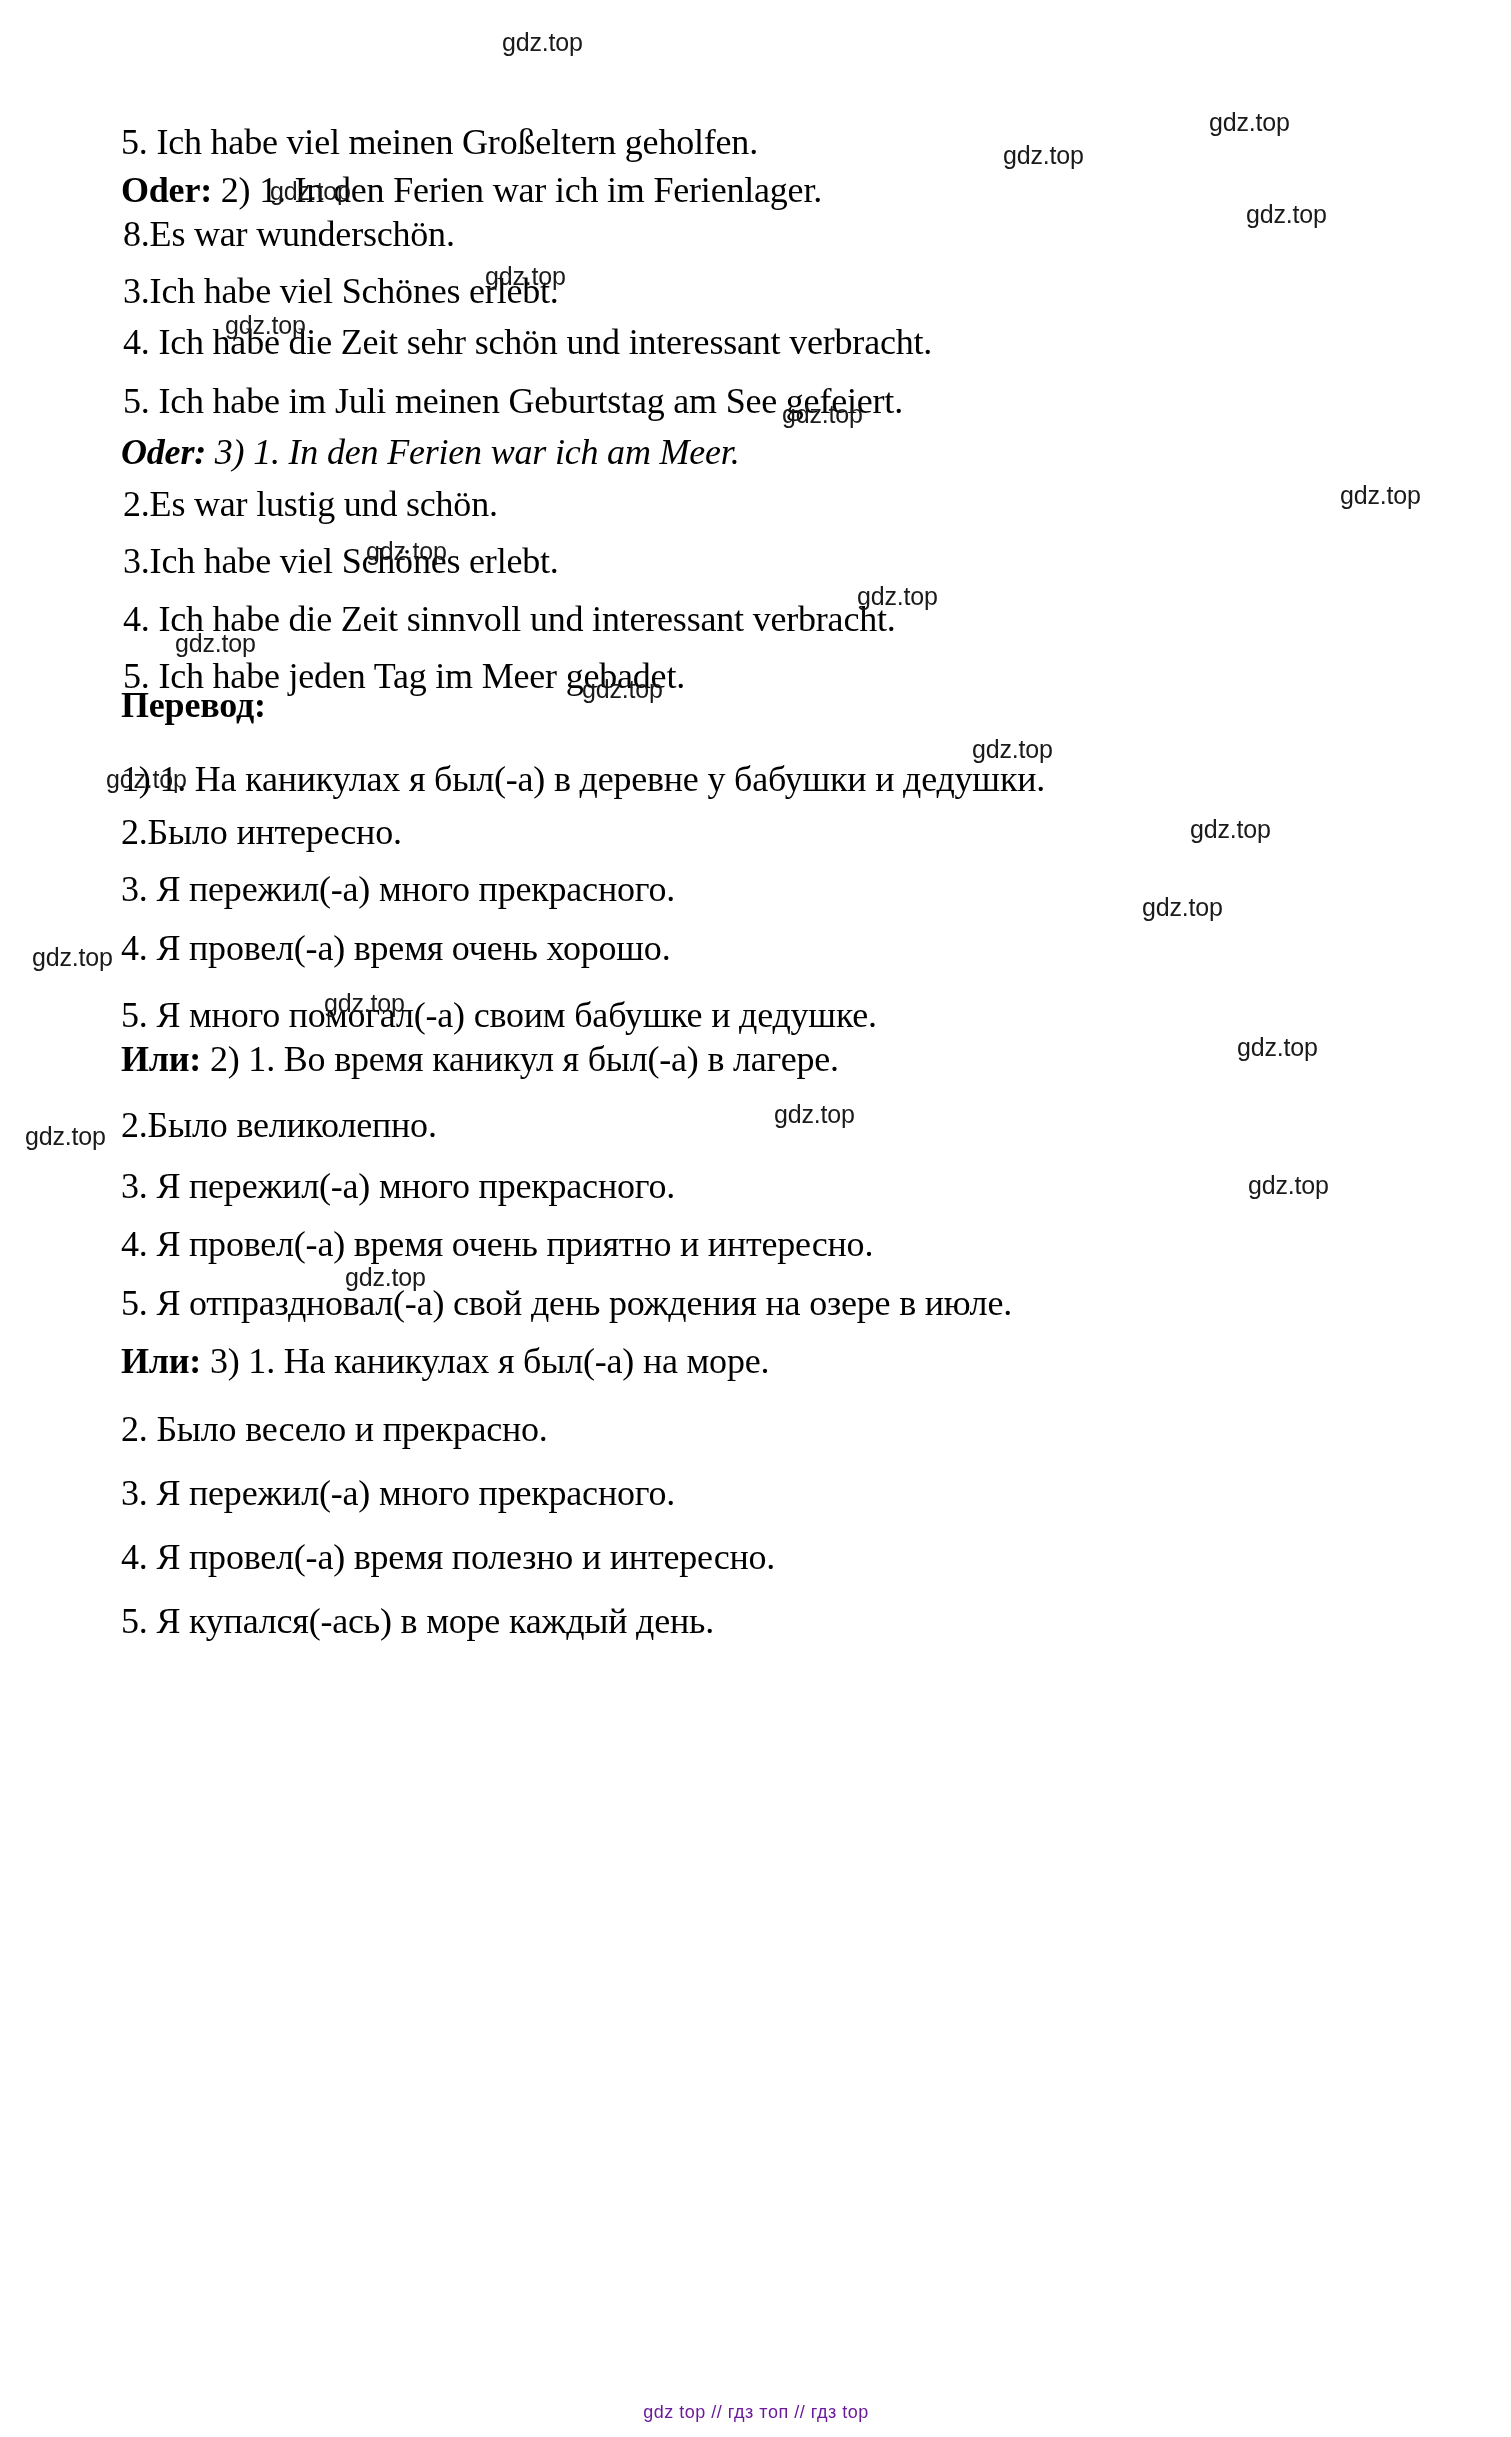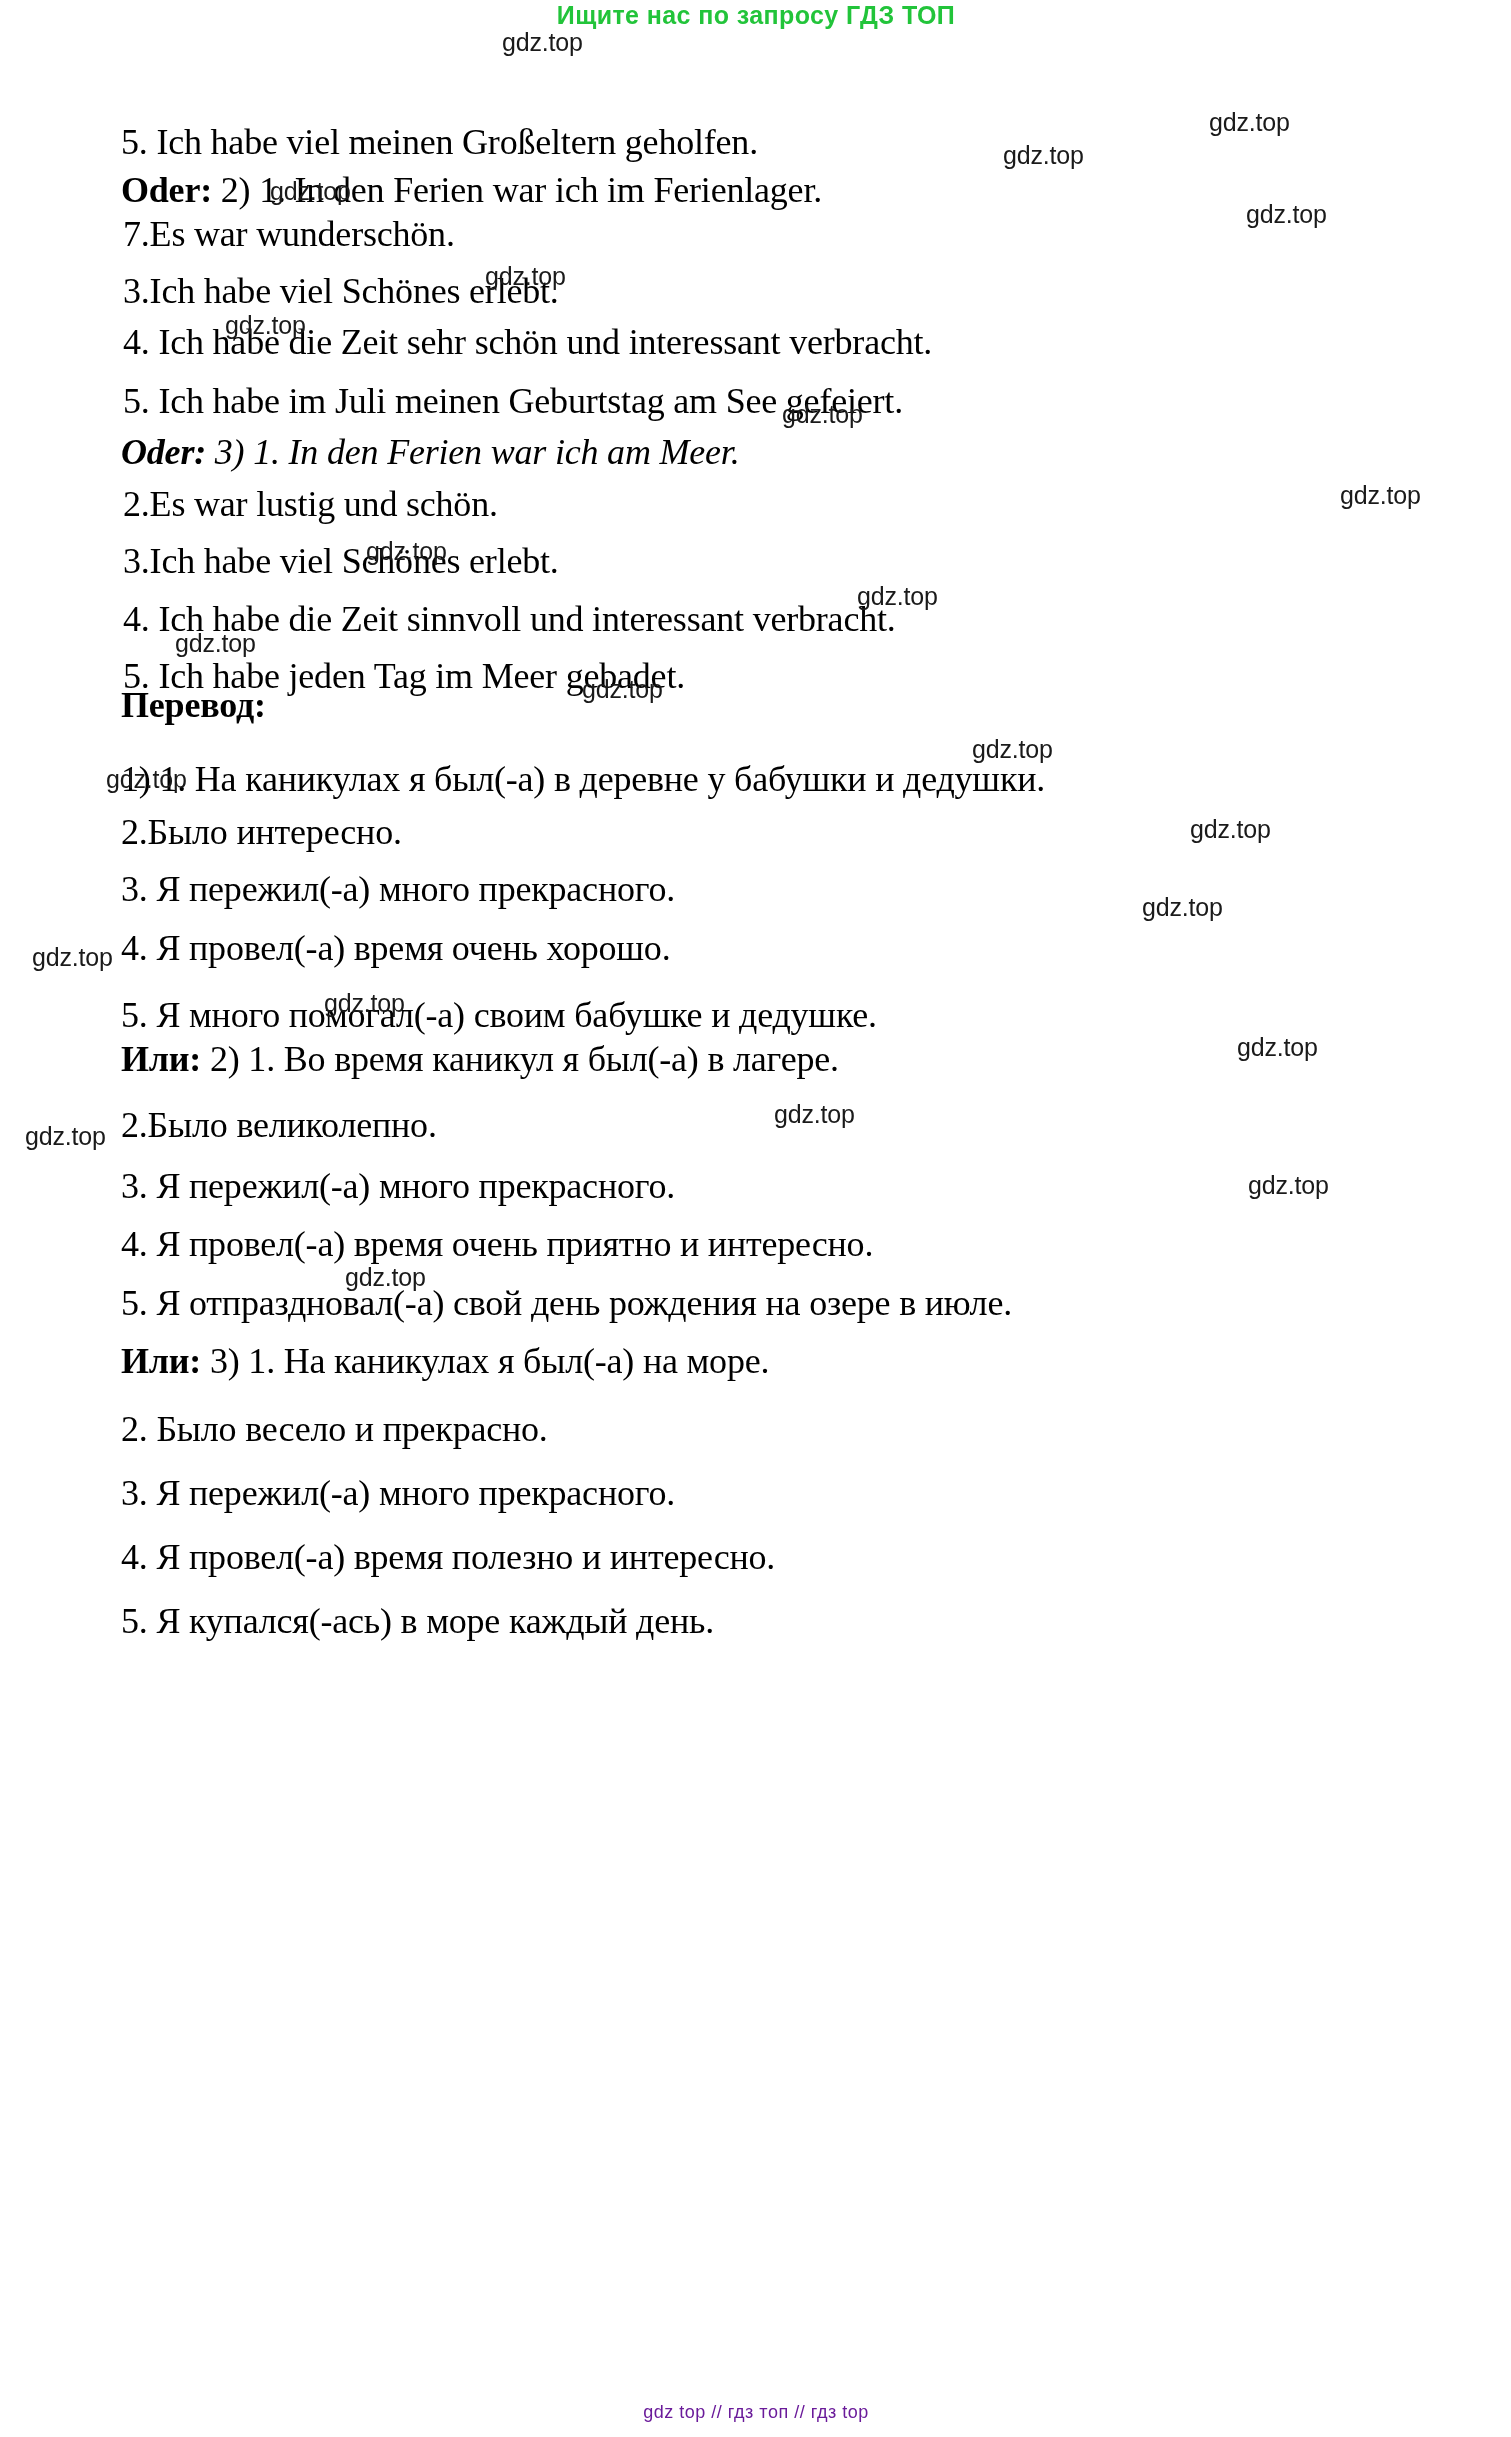--- a/index.html
+++ b/index.html
@@ -69,26 +69,25 @@
     font-weight: 400;
     color: #1a1a1a;
     letter-spacing: -0.2px;
   }
 </style>
 </head>
 <body>
 
 <div id="page" style="width: 1512px; height: 2438px; background: rgb(255, 255, 255);">
 
-  <div id="promo-header" style="color: rgb(34, 196, 58);">Ищите нас по запросу ГДЗ ТОП</div>
 
   <div id="lines-layer">
       <div class="line" style="left: 121px; top: 123px;"><span>5. Ich habe viel meinen Großeltern geholfen.</span></div>
       <div class="line" style="left: 121px; top: 171px;"><span class="lead">Oder:</span> <span>2) 1. In den Ferien war ich im Ferienlager.</span></div>
-      <div class="line" style="left: 123px; top: 215px;"><span>7.Es war wunderschön.</span></div>
+      <div class="line" style="left: 123px; top: 215px;"><span>8.Es war wunderschön.</span></div>
       <div class="line" style="left: 123px; top: 272px;"><span>3.Ich habe viel Schönes erlebt.</span></div>
       <div class="line" style="left: 123px; top: 323px;"><span>4. Ich habe die Zeit sehr schön und interessant verbracht.</span></div>
       <div class="line" style="left: 123px; top: 382px;"><span>5. Ich habe im Juli meinen Geburtstag am See gefeiert.</span></div>
       <div class="line" style="left: 121px; top: 433px; font-style: italic;"><span class="lead">Oder:</span> <span>3) 1. In den Ferien war ich am Meer.</span></div>
       <div class="line" style="left: 123px; top: 485px;"><span>2.Es war lustig und schön.</span></div>
       <div class="line" style="left: 123px; top: 542px;"><span>3.Ich habe viel Schönes erlebt.</span></div>
       <div class="line" style="left: 123px; top: 600px;"><span>4. Ich habe die Zeit sinnvoll und interessant verbracht.</span></div>
       <div class="line" style="left: 123px; top: 657px;"><span>5. Ich habe jeden Tag im Meer gebadet.</span></div>
       <div class="line" style="left: 121px; top: 686px;"><span class="lead">Перевод:</span></div>
       <div class="line" style="left: 121px; top: 760px;"><span>1) 1. На каникулах я был(-а)  в деревне у бабушки и дедушки.</span></div>

